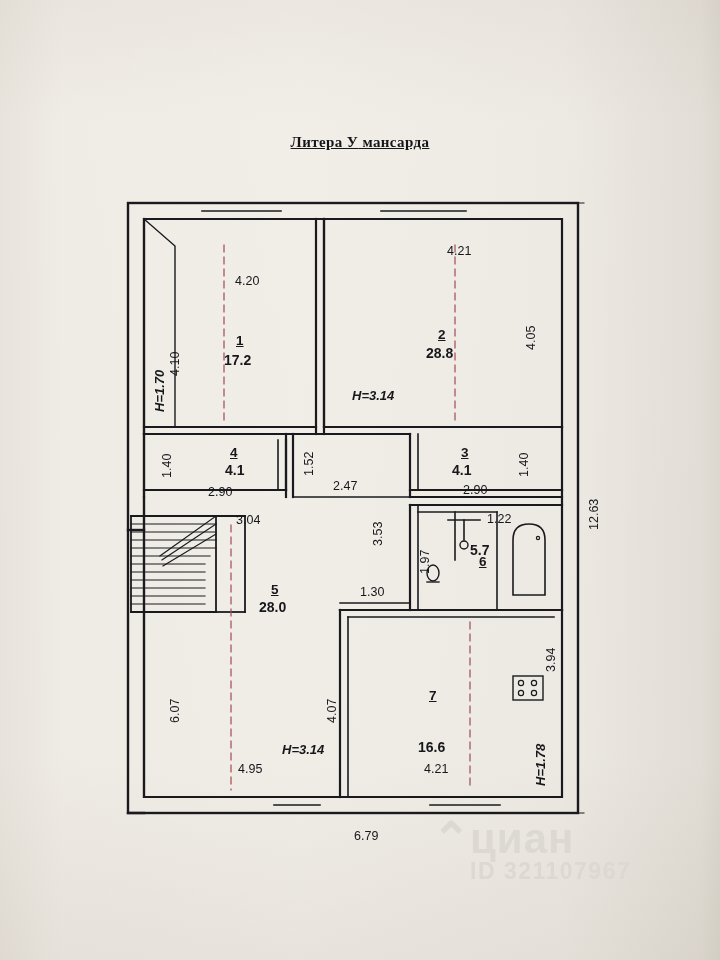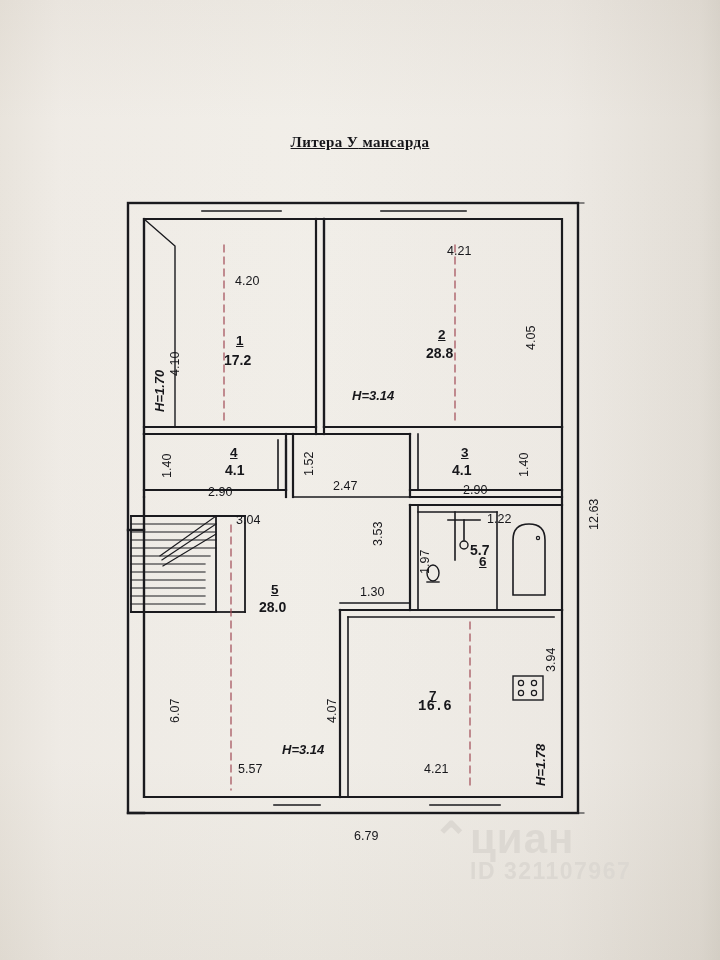--- a/index.html
+++ b/index.html
@@ -290,25 +290,25 @@
   <div class="lbl dim" style="left:487px; top:512px;">1.22</div>
   <div class="lbl dim" style="left:360px; top:585px;">1.30</div>
 
   <div class="lbl rm-no" style="left:479px; top:554px;">6</div>
   <div class="lbl rm-area" style="left:470px; top:542px;">5.7</div>
 
   <div class="lbl rm-no" style="left:271px; top:582px;">5</div>
   <div class="lbl rm-area" style="left:259px; top:599px;">28.0</div>
   <div class="lbl dim rot90" style="left:168px; top:723px;">6.07</div>
   <div class="lbl dim rot90" style="left:325px; top:723px;">4.07</div>
-  <div class="lbl dim" style="left:238px; top:762px;">5.57</div>
+  <div class="lbl dim" style="left:238px; top:762px;">4.95</div>
   <div class="lbl hgt" style="left:282px; top:742px;">H=3.14</div>
 
   <div class="lbl rm-no" style="left:429px; top:688px;">7</div>
-  <div class="lbl rm-area" style="left:418px; top:698px;font-family:Liberation Mono, monospace;">16.6</div>
+  <div class="lbl rm-area" style="left:418px; top:739px;">16.6</div>
   <div class="lbl dim rot90" style="left:544px; top:672px;">3.94</div>
   <div class="lbl dim" style="left:424px; top:762px;">4.21</div>
   <div class="lbl hgt rot90" style="left:533px; top:786px;">H=1.78</div>
 
   <div class="lbl dim" style="left:354px; top:829px;">6.79</div>
   <div class="lbl dim rot90" style="left:587px; top:530px;">12.63</div>
 
   <div class="watermark" id="wm-mark">⌃</div>
   <div class="watermark" id="wm-text">циан</div>
   <div class="watermark" id="wm-id">ID 321107967</div>

